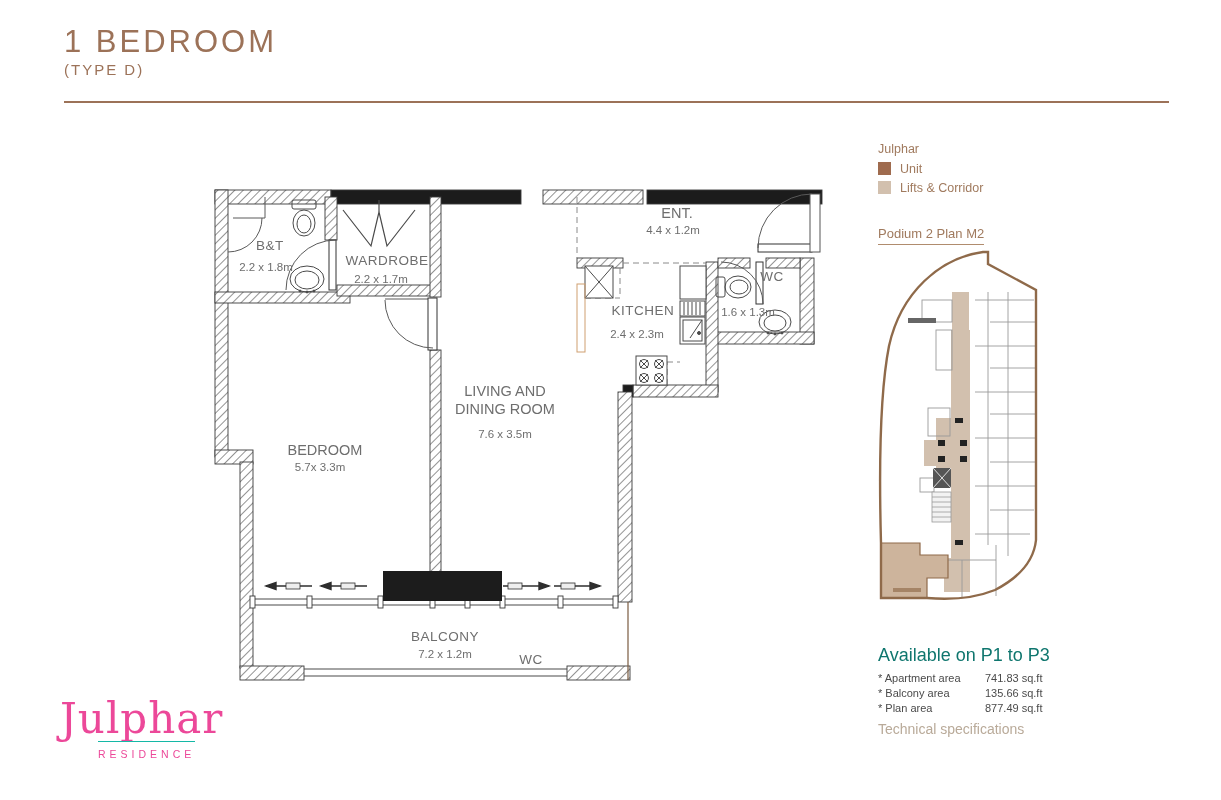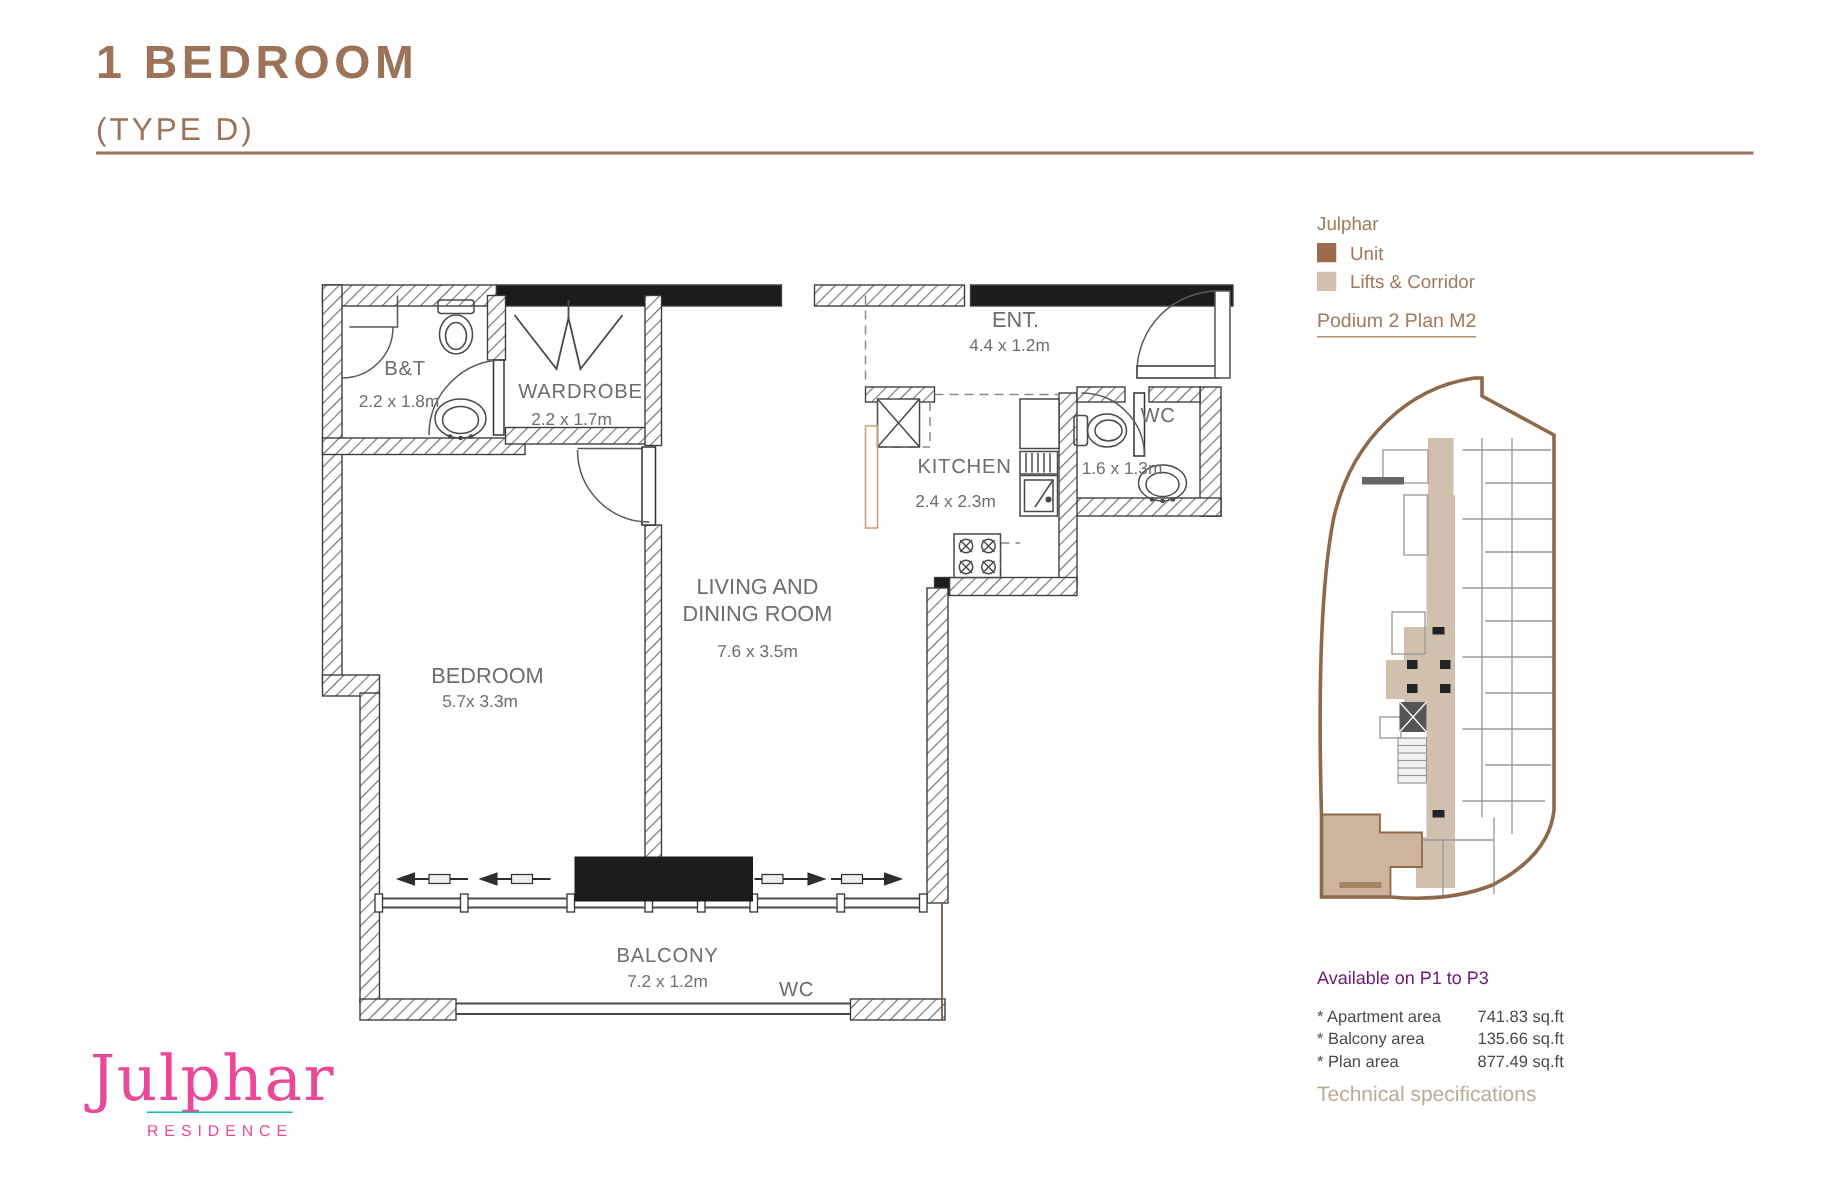--- a/index.html
+++ b/index.html
@@ -1,29 +1,29 @@
 <!DOCTYPE html>
 <html><head>
 <meta charset="utf-8">
 <style>
   html,body{margin:0;padding:0;background:#ffffff;}
   .page{position:relative;width:1221px;height:800px;background:#fff;overflow:hidden;
         font-family:"Liberation Sans",sans-serif;}
   
   .title{position:absolute;left:64px;top:26px;color:#9c7258;}
-  .title h1{margin:0;font-size:31px;font-weight:700;letter-spacing:3px;line-height:1.05;}
-  .title .sub{font-size:21px;letter-spacing:2px;margin-top:16px;}
+  .title h1{margin:0;font-size:31px;font-weight:400;letter-spacing:3px;line-height:1.05;}
+  .title .sub{font-size:15px;letter-spacing:2px;margin-top:2px;}
   .rule{position:absolute;left:64px;top:101px;width:1105px;height:2px;background:#9c7258;}
   
   .side{position:absolute;left:878px;top:142px;width:300px;color:#a07a5e;font-size:12.5px;}
   .legend-head{margin-bottom:6px;}
   .legend-row{display:flex;align-items:flex-start;gap:9px;margin-bottom:5px;}
   .legend-row svg{display:block;}
-  .planref{margin-top:6px;padding-bottom:3px;border-bottom:1px solid #b08c6e;display:inline-block;font-size:13px;}
-  .avail{position:absolute;left:878px;top:645px;color:#701a75;font-size:12px;}
+  .planref{margin-top:26px;padding-bottom:3px;border-bottom:1px solid #b08c6e;display:inline-block;font-size:13px;}
+  .avail{position:absolute;left:878px;top:645px;color:#0f766e;font-size:18px;}
   .tech-head{position:absolute;left:878px;top:681px;color:#b9aa99;font-size:14px;margin-top:40px;}
   .specs{position:absolute;left:878px;top:671px;color:#4a4a4a;font-size:11px;line-height:15px;}
   .spec-row{display:flex;}
   .spec-row .lbl{width:107px;}
   
   .logo{position:absolute;left:60px;top:698px;color:#ec4899;}
   .logo .word{font-family:"DejaVu Serif",serif;font-size:42px;font-weight:300;letter-spacing:1px;line-height:1;}
   .logo .res{font-size:10.5px;letter-spacing:4px;border-top:1px solid #14b8a6;display:inline-block;
              margin-left:38px;margin-top:1px;padding-top:6px;}
   

